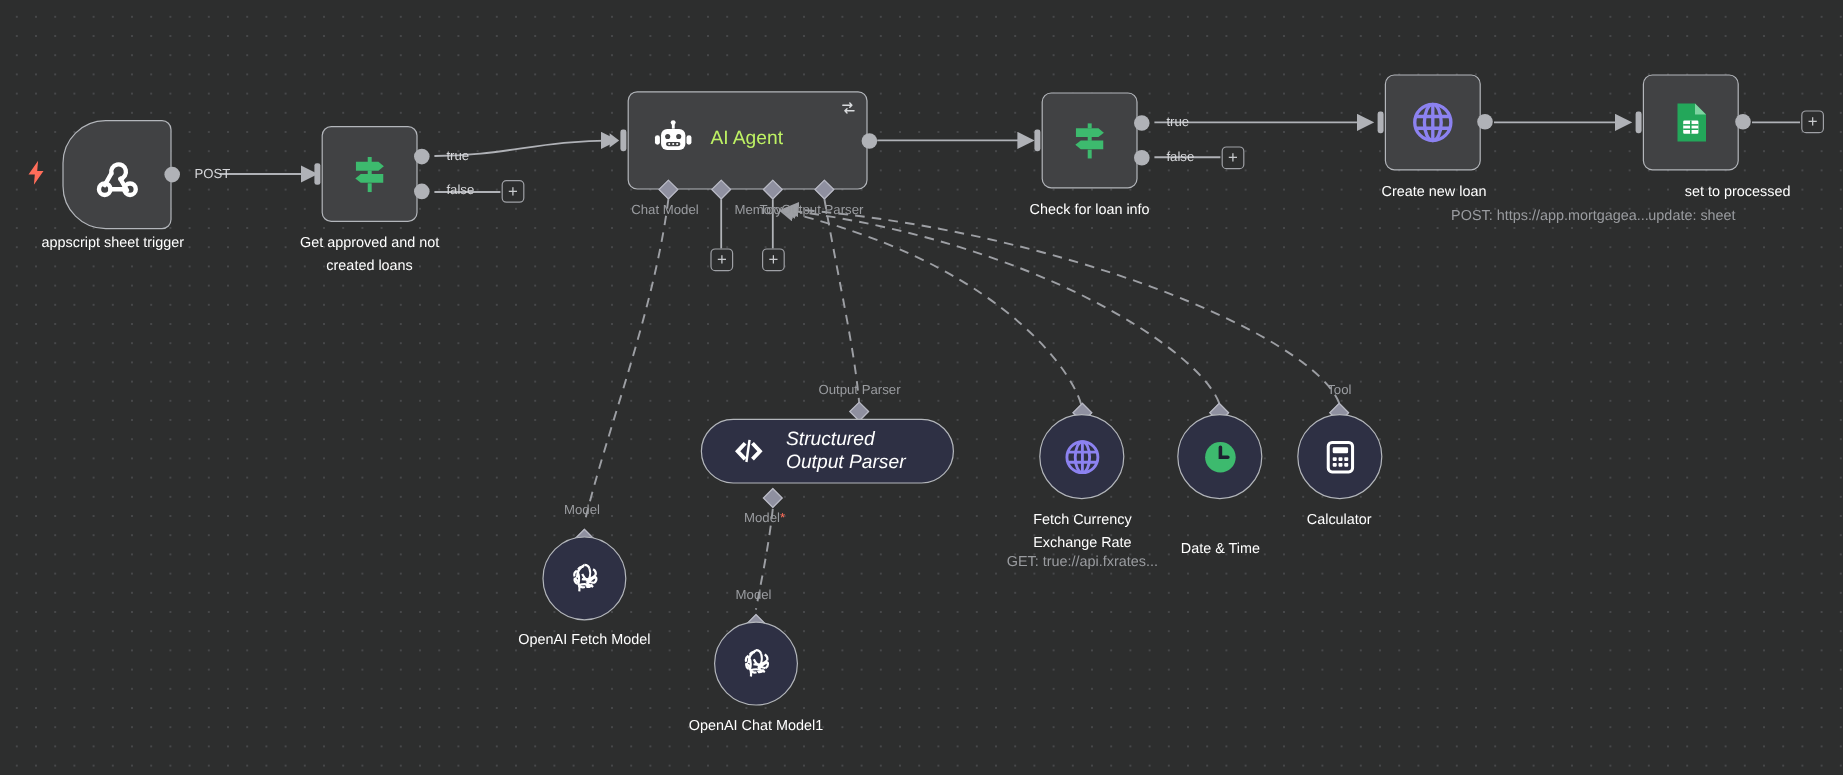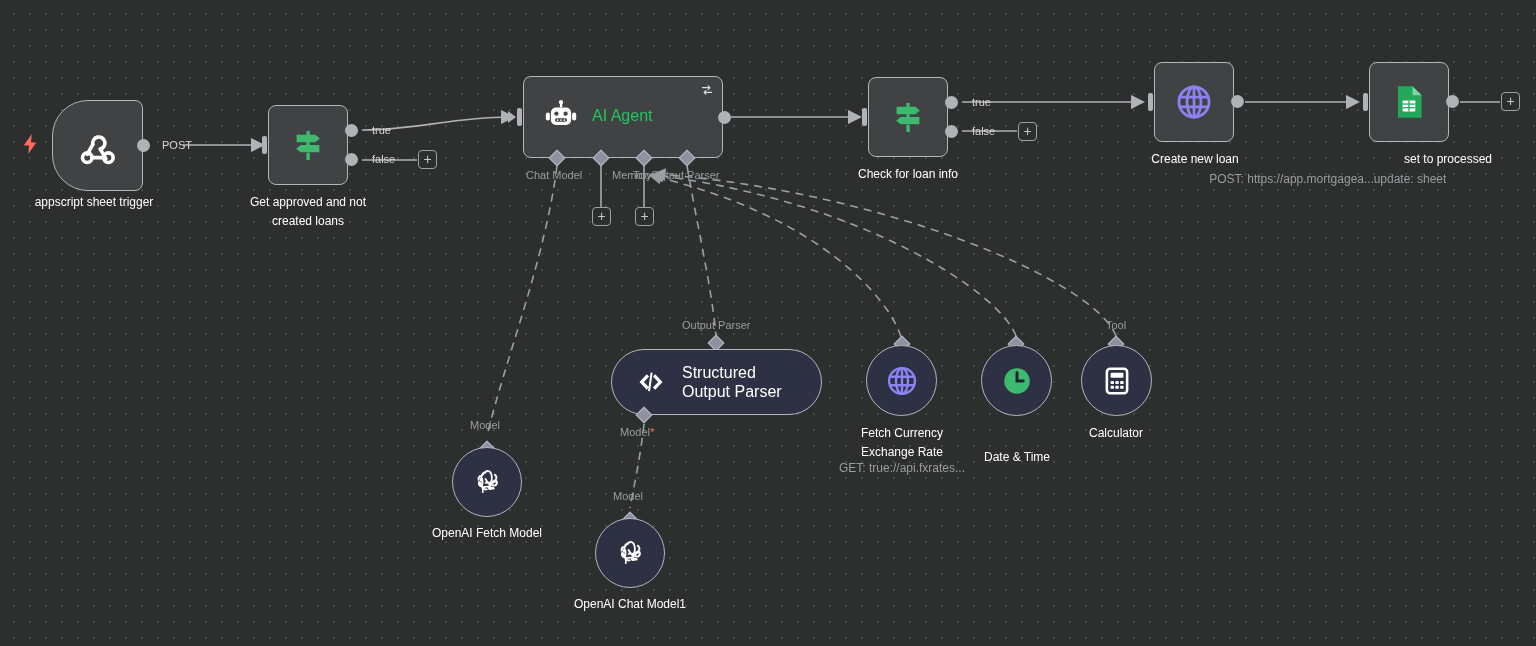--- a/index.html
+++ b/index.html
@@ -65,21 +65,21 @@
     position:absolute;
     color:#9a9ca0;
     font-size:12px;
     line-height:15px;
     text-align:center;
     white-space:nowrap;
   }
   .pilltext{
     color:#fff; font-size:16px; line-height:19px;
   }
-  .agenttext{ color:#22c55e; font-size:16px; }
+  .agenttext{ color:#bef264; font-size:16px; }
 
   
   .dot{
     position:absolute;
     width:13px; height:13px;
     border-radius:50%;
     background:#b0b2b7;
   }
   .inarrow{
     position:absolute;
@@ -318,21 +318,21 @@
     </div>
     <div class="dot" style="left:1446px;top:95px;"></div>
     <div class="plusbtn" style="left:1501px;top:92px;">+</div>
     <div class="nlabel" style="left:1348px;top:150px;width:200px;">set to processed</div>
     <div class="nsub" style="left:1310px;top:172px;width:200px;">update: sheet</div>
   </div>
 
   <div class="node">
     <div class="sublab" style="left:682px;top:319px;">Output Parser</div>
     <div class="diamond" style="left:710px;top:337px;"></div>
-    <div class="pill" style="left:611px;top:349px;width:211px;height:66px;">
+    <div class="pill" style="left:584px;top:349px;width:211px;height:54px;font-style:italic;">
       <span class="ico">
         <svg width="30" height="30" viewBox="0 0 24 24" fill="#ffffff">
           <path d="M8.6 5.8 L10.5 7.6 L6.3 12 L10.5 16.4 L8.6 18.2 L2.8 12 Z"></path>
           <path d="M15.4 5.8 L21.2 12 L15.4 18.2 L13.5 16.4 L17.7 12 L13.5 7.6 Z"></path>
           <path d="M13.3 4.6 L11.2 19.4 L9.6 19.1 L11.7 4.3 Z"></path>
         </svg>
       </span>
       <span class="pilltext">Structured Output Parser</span>
     </div>
     <div class="diamond" style="left:638px;top:409px;"></div>

